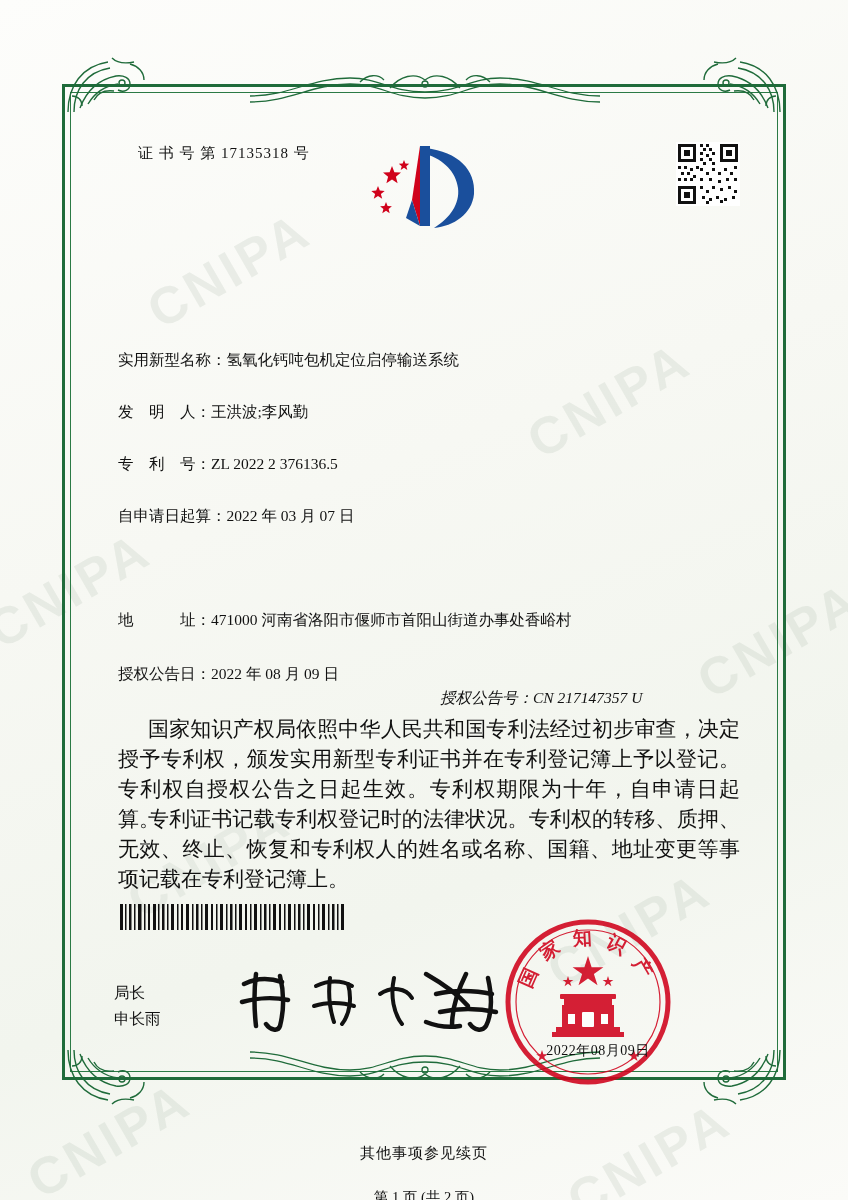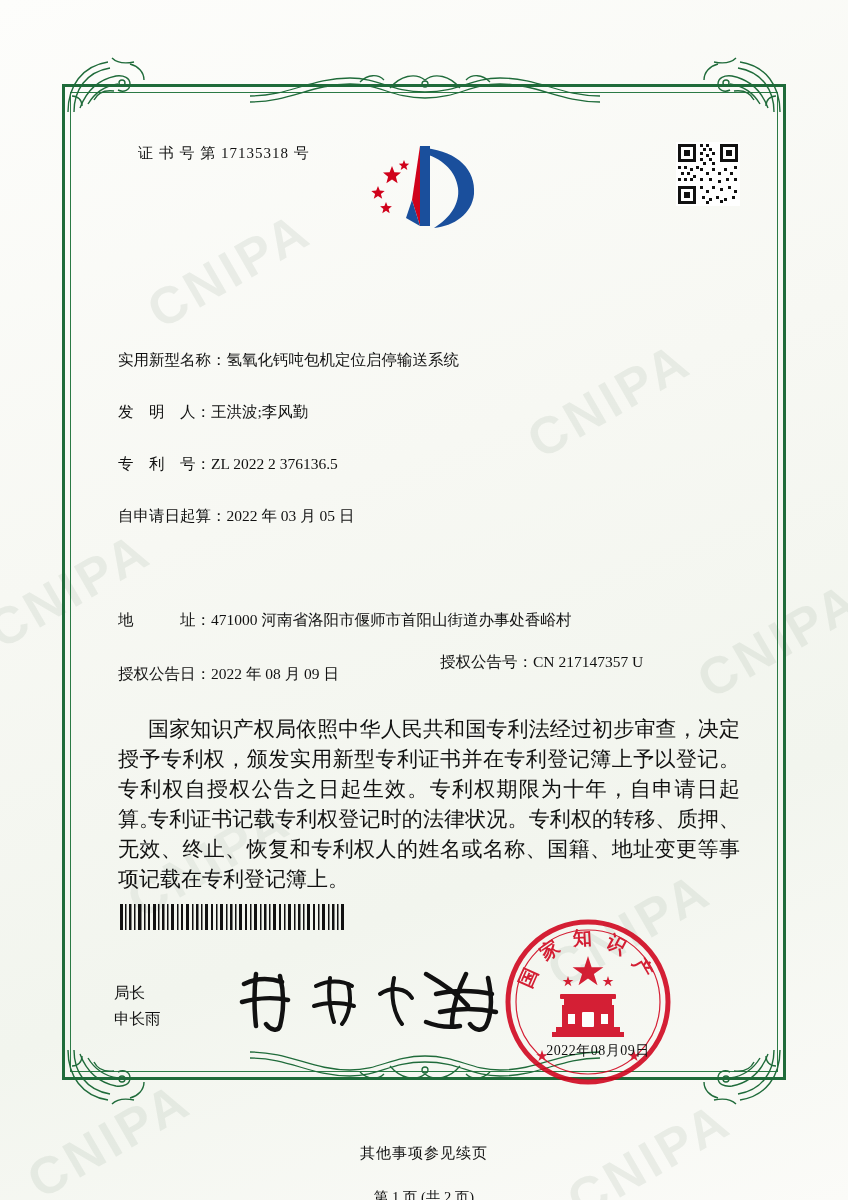--- a/index.html
+++ b/index.html
@@ -151,23 +151,24 @@
   #r-inv   { top: 310px; }
   #r-pat   { top: 362px; }
   #r-appd  { top: 414px; }
   #r-owner { top: 466px; }
   #r-addr  { top: 518px; }
   #r-grant { top: 572px; }
 
   #grant-no {
     position: absolute;
     left: 370px;
-    top: 560px;
+    top: 596px;
     font-size: 15.5px;
     white-space: nowrap;
+    font-style: italic;
   }
 
   .para {
     position: absolute;
     left: 48px;
     width: 622px;
     font-size: 21px;
     line-height: 30px;
     color: #111;
     text-align: justify;
@@ -435,21 +436,21 @@
 
     <div class="field-row" id="r-inv">
       <span class="flabel">发　明　人：</span><span class="fvalue">王洪波;李风勤</span>
     </div>
 
     <div class="field-row" id="r-pat">
       <span class="flabel">专　利　号：</span><span class="fvalue">ZL 2022 2 376136.5</span>
     </div>
 
     <div class="field-row" id="r-appd">
-      <span class="flabel">自申请日起算：</span><span class="fvalue">2022 年 03 月 05 日</span>
+      <span class="flabel">自申请日起算：</span><span class="fvalue">2022 年 03 月 07 日</span>
     </div>
 
 
     <div class="field-row" id="r-addr">
       <span class="flabel">地　　　址：</span><span class="fvalue">471000 河南省洛阳市偃师市首阳山街道办事处香峪村</span>
     </div>
 
     <div class="field-row" id="r-grant">
       <span class="flabel">授权公告日：</span><span class="fvalue">2022 年 08 月 09 日</span>
     </div>

